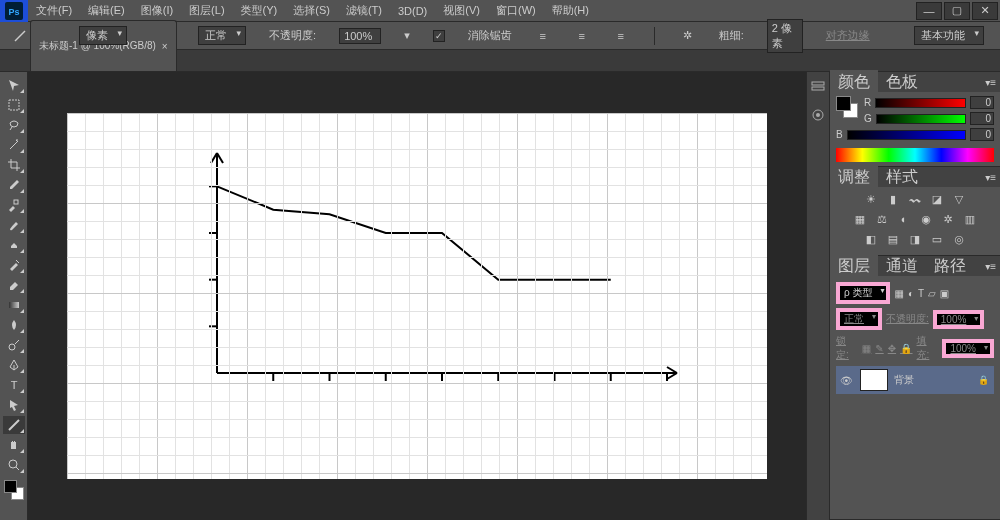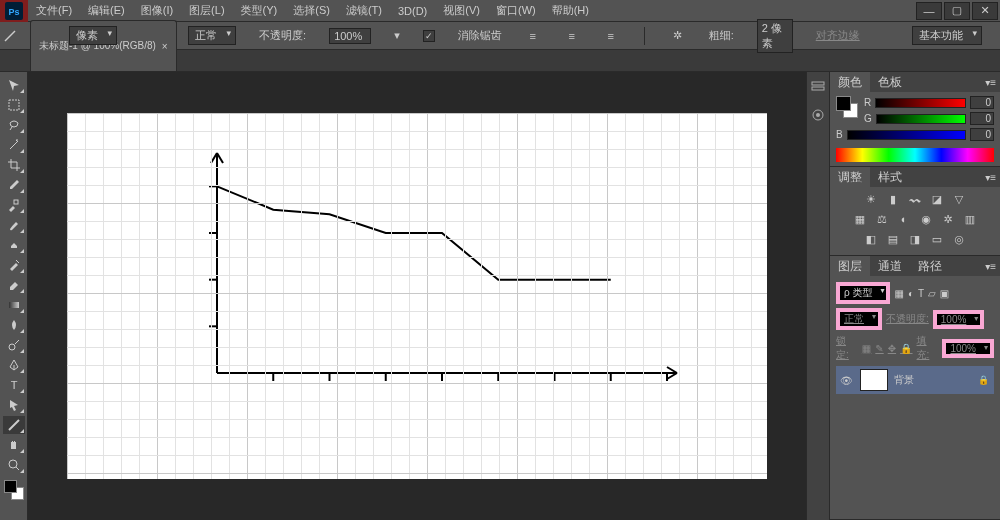--- a/index.html
+++ b/index.html
@@ -1,35 +1,35 @@
 <!DOCTYPE html>
 <html><head>
 <meta charset="utf-8">
 <style>
 * { margin: 0; padding: 0; box-sizing: border-box; font-family: "Microsoft YaHei", sans-serif; }
 body { background: #535353; color: #ccc; font-size: 11px; width: 1000px; height: 520px; overflow: hidden; }
 
 
 .menubar { background: #535353; height: 22px; display: flex; align-items: center; padding: 0 0 0 0; border-bottom: 1px solid #2a2a2a; }
-.ps-logo { width: 28px; height: 22px; display: flex; align-items: center; justify-content: center; background: #7f1d1d; }
+.ps-logo { width: 28px; height: 22px; display: flex; align-items: center; justify-content: center; background: #1d4ed8; }
 .ps-logo svg { width: 18px; height: 18px; }
 .menu-item { padding: 0 8px; cursor: default; display: flex; align-items: center; height: 100%; }
 .window-controls { margin-left: auto; display: flex; }
 .win-btn { width: 26px; height: 18px; display: flex; align-items: center; justify-content: center; margin-right: 2px; background: #3a3a3a; border: 1px solid #222; }
 
 
-.optionsbar { background: #535353; height: 28px; display: flex; align-items: center; padding: 0 2px; border-bottom: 1px solid #2a2a2a; gap: 23px; }
+.optionsbar { background: #535353; height: 28px; display: flex; align-items: center; padding: 0 12px; border-bottom: 1px solid #2a2a2a; gap: 23px; }
 .opt-dropdown { background: #3f3f3f; border: 1px solid #222; padding: 1px 18px 1px 6px; position: relative; font-size: 11px; }
 .opt-dropdown::after { content: "▾"; position: absolute; right: 4px; top: 1px; font-size: 9px; }
 .opt-label { color: #ccc; font-size: 11px; }
 .opt-input { background: #3f3f3f; border: 1px solid #222; width: 42px; padding: 1px 4px; color: #ccc; font-size: 11px; }
 .opt-check { width: 12px; height: 12px; background: #3f3f3f; border: 1px solid #222; display: inline-flex; align-items: center; justify-content: center; font-size: 9px; }
 .opt-sep { width: 1px; height: 18px; background: #2a2a2a; margin: 0 2px; }
 .opt-icon { width: 16px; height: 16px; display: flex; align-items: center; justify-content: center; }
-.workspace-dd { margin-left: auto; margin-right: 16px; }
+.workspace-dd { margin-left: auto; margin-right: 4px; }
 
 
 .tabbar { background: #3a3a3a; height: 22px; display: flex; align-items: flex-end; padding-left: 30px; border-bottom: 1px solid #2a2a2a; }
 .doc-tab { background: #535353; padding: 18px 8px; font-size: 10px; border-top-left-radius: 3px; border-top-right-radius: 3px; border: 1px solid #2a2a2a; border-bottom: none; display: flex; align-items: center; gap: 6px; }
 .tab-close { font-size: 10px; }
 
 
 .main { display: flex; height: calc(520px - 22px - 28px - 22px); }
 
 
@@ -52,21 +52,21 @@
 .chart-svg { position: absolute; top: 0; left: 0; width: 100%; height: 100%; }
 
 
 .mid-strip { width: 24px; background: #424242; border-left: 1px solid #2a2a2a; border-right: 1px solid #2a2a2a; display: flex; flex-direction: column; align-items: center; padding-top: 6px; gap: 10px; }
 .strip-icon { width: 18px; height: 18px; display: flex; align-items: center; justify-content: center; }
 
 
 .panels { width: 170px; background: #535353; display: flex; flex-direction: column; }
 .panel { border-bottom: 1px solid #2a2a2a; }
 .panel-tabs { display: flex; background: #424242; height: 20px; align-items: center; }
-.panel-tab { padding: 2px 8px; font-size: 12px; }
+.panel-tab { padding: 2px 8px; font-size: 16px; }
 .panel-tab.active { background: #535353; }
 .panel-menu { margin-left: auto; padding: 0 4px; font-size: 10px; }
 .panel-body { padding: 4px 6px; font-size: 10px; }
 
 .color-panel .rgb-row { display: flex; align-items: center; gap: 4px; margin-bottom: 3px; }
 .color-panel .slider { flex: 1; height: 10px; position: relative; border: 1px solid #222; }
 .slider-r { background: linear-gradient(to right, #000, #f00); }
 .slider-g { background: linear-gradient(to right, #000, #0f0); }
 .slider-b { background: linear-gradient(to right, #000, #00f); }
 .color-panel .val { width: 24px; background: #3f3f3f; border: 1px solid #222; text-align: right; padding: 0 2px; }

